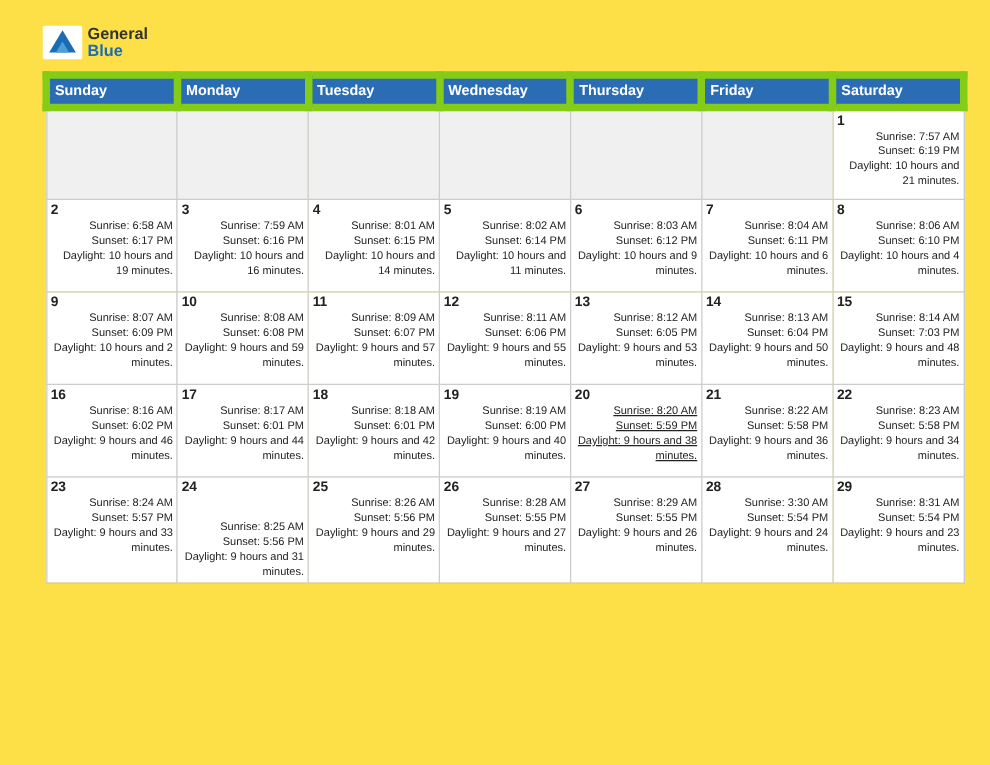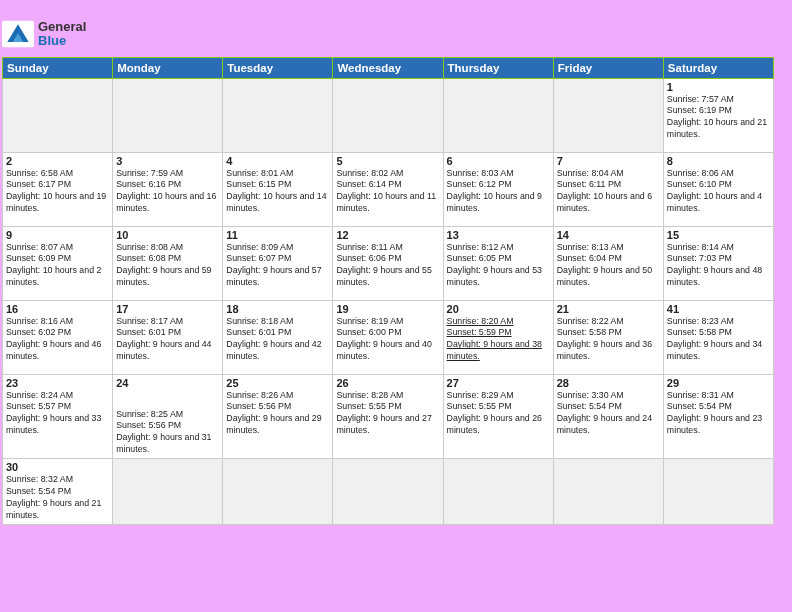--- a/index.html
+++ b/index.html
@@ -6,22 +6,22 @@
     body {
       font-family: Arial, sans-serif;
       background: #fff;
       width: 792px;
       height: 612px;
       overflow: hidden;
     }
     .page {
       width: 792px;
       height: 612px;
-      background: #f0abfc;
-      padding: 16px 18px 10px 2px;
+      background: #fde047;
+      padding: 16px 18px 10px 34px;
     }
     .header {
       display: flex;
       justify-content: space-between;
       align-items: flex-start;
       margin-bottom: 8px;
     }
     .logo {
       display: flex;
       align-items: center;
@@ -60,21 +60,21 @@
       border-collapse: collapse;
       table-layout: fixed;
     }
     .calendar th {
       background: #2a6db5;
       color: #fff;
       font-size: 11.5px;
       font-weight: bold;
       padding: 4px 4px;
       text-align: left;
-      border: 1px solid #84cc16;
+      border: 6px solid #84cc16;
     }
     .calendar td {
       border: 1px solid #ccc;
       vertical-align: top;
       padding: 2px 3px;
       font-size: 9.2px;
       color: #222;
       height: 74px;
       background: #fff;
     }
@@ -84,20 +84,21 @@
     .day-num {
       font-size: 11px;
       font-weight: bold;
       display: block;
       margin-bottom: 1px;
     }
     .day-info {
       font-size: 8.8px;
       line-height: 1.35;
       color: #222;
+      text-align: right;
     }
     .last-row td {
       height: 58px;
     }
   </style>
 </head>
 <body>
 
 <div class="page">
   <div class="header">
@@ -264,21 +265,21 @@
 Sunset: 5:59 PM
 Daylight: 9 hours and 38 minutes.</div>
           </td>
           <td>
             <span class="day-num">21</span>
             <div class="day-info" style="white-space: pre-line;">Sunrise: 8:22 AM
 Sunset: 5:58 PM
 Daylight: 9 hours and 36 minutes.</div>
           </td>
           <td>
-            <span class="day-num">41</span>
+            <span class="day-num">22</span>
             <div class="day-info" style="white-space: pre-line;">Sunrise: 8:23 AM
 Sunset: 5:58 PM
 Daylight: 9 hours and 34 minutes.</div>
           </td>
         </tr>
         <tr>
           <td>
             <span class="day-num">23</span>
             <div class="day-info" style="white-space: pre-line;">Sunrise: 8:24 AM
 Sunset: 5:57 PM
@@ -313,30 +314,16 @@
             <div class="day-info" style="white-space: pre-line;">Sunrise: 3:30 AM
 Sunset: 5:54 PM
 Daylight: 9 hours and 24 minutes.</div>
           </td>
           <td>
             <span class="day-num">29</span>
             <div class="day-info" style="white-space: pre-line;">Sunrise: 8:31 AM
 Sunset: 5:54 PM
 Daylight: 9 hours and 23 minutes.</div>
           </td>
-        </tr>
-        <tr class="last-row">
-          <td>
-            <span class="day-num">30</span>
-            <div class="day-info" style="white-space: pre-line;">Sunrise: 8:32 AM
-Sunset: 5:54 PM
-Daylight: 9 hours and 21 minutes.</div>
-          </td>
-          <td class="empty"></td>
-          <td class="empty"></td>
-          <td class="empty"></td>
-          <td class="empty"></td>
-          <td class="empty"></td>
-          <td class="empty"></td>
         </tr>
       </tbody>
   </table>
 </div>
 
 </body></html>

